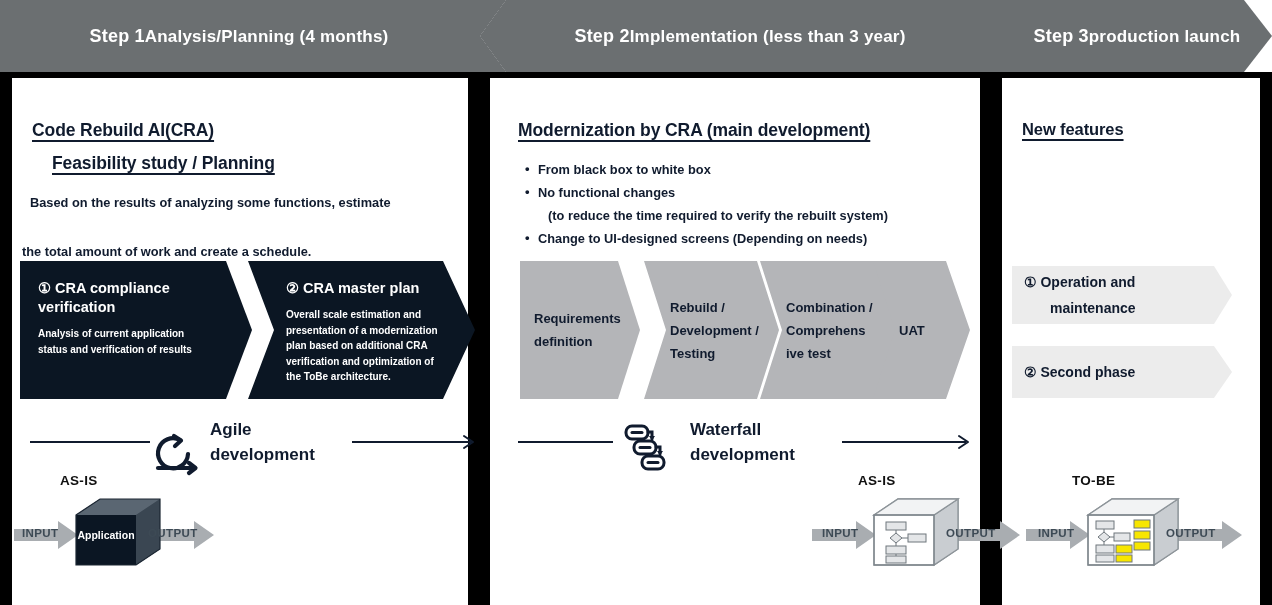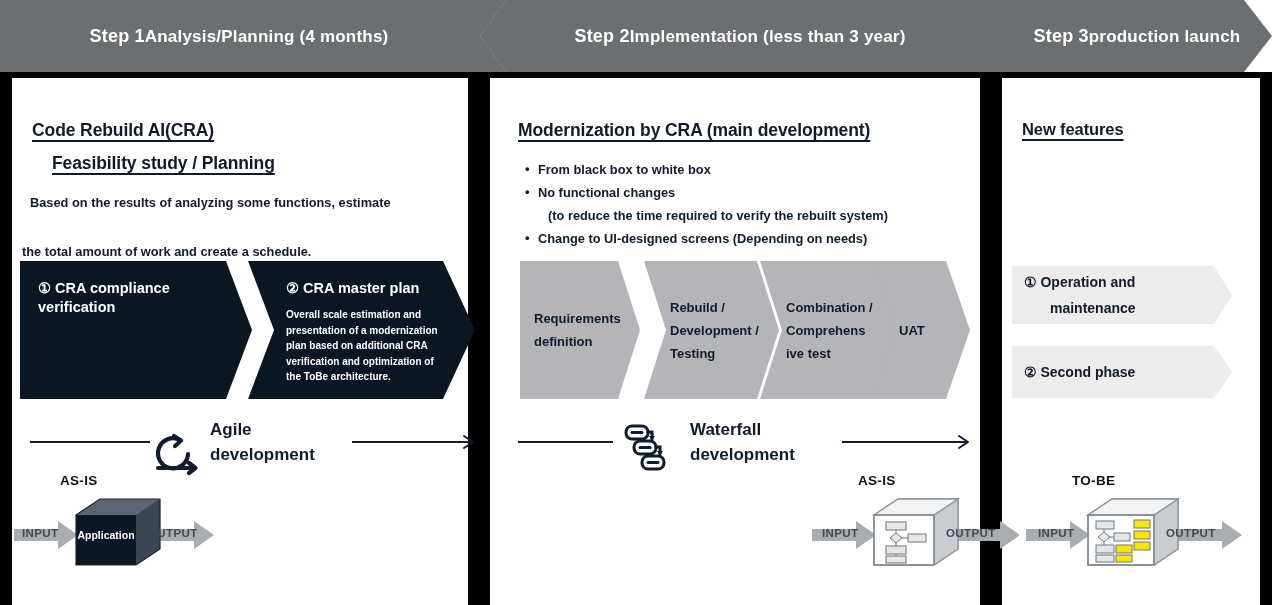--- a/index.html
+++ b/index.html
@@ -157,20 +157,21 @@
 
     <div class="body-line" style="position:absolute;left:18px;top:114px;">Based on the results of analyzing some functions, estimate</div>
     <div class="body-line" style="position:absolute;left:10px;top:136px;margin-top:27px;">the total amount of work and create a schedule.</div>
 
     <div class="dark-proc">
       <div class="dseg dseg-1">
         <div class="dh">
           <div>① CRA compliance</div>
           <div>verification</div>
         </div>
+        <div class="db" style="max-width:175px;">Analysis of current application status and verification of results</div>
       </div>
       <div class="dseg dseg-2">
         <div class="dh">② CRA master plan</div>
         <div class="db" style="max-width:165px;">Overall scale estimation and presentation of a modernization plan based on additional CRA verification and optimization of the ToBe architecture.</div>
       </div>
     </div>
 
     <div class="method m-col1">
       <div class="m-rule" style="left:8px;width:120px;"></div>
       <div class="m-arrow" style="left:128px;">

